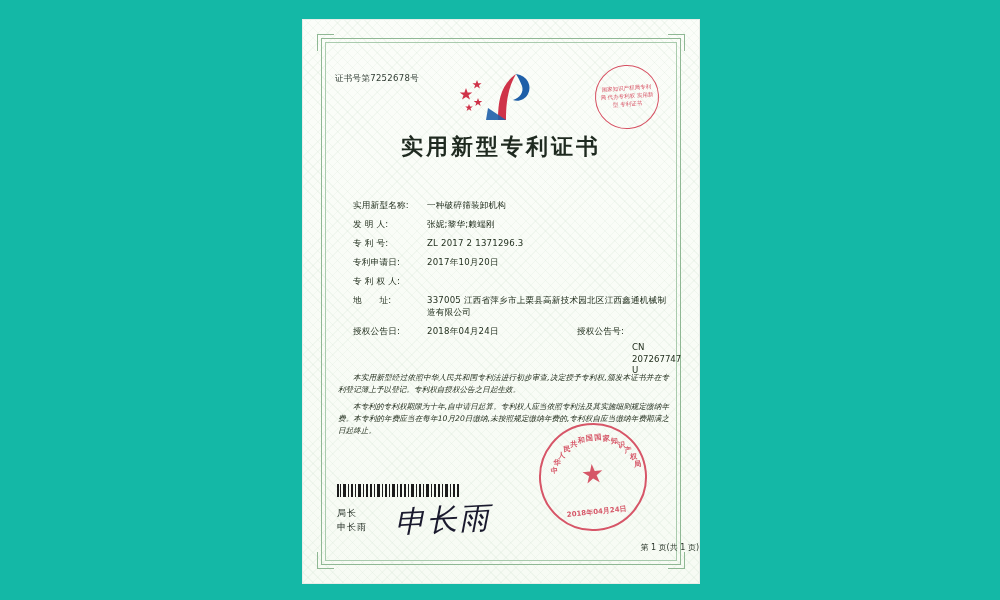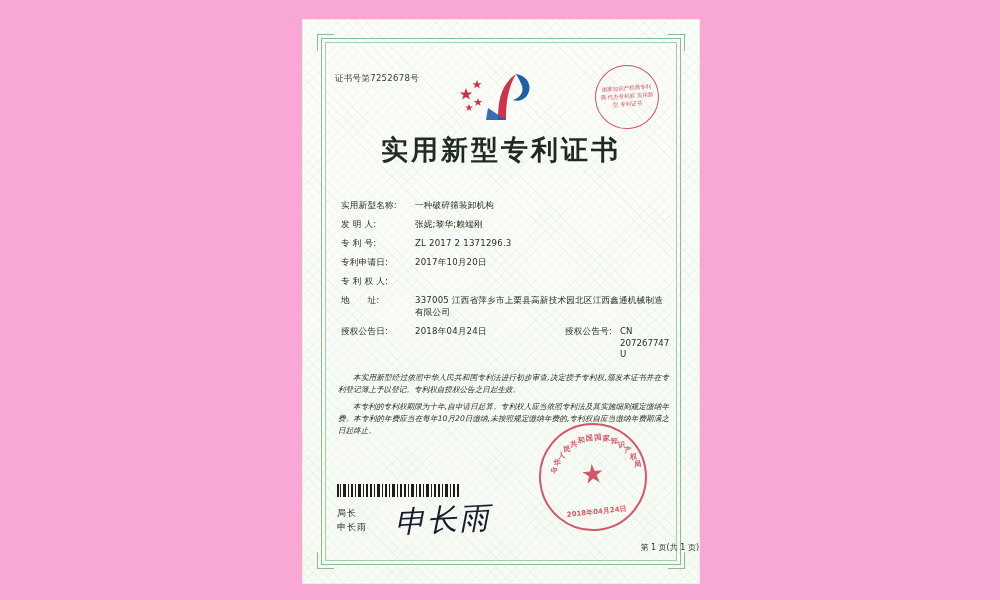--- a/index.html
+++ b/index.html
@@ -7,21 +7,21 @@
     padding: 0;
     width: 1000px;
     height: 600px;
     background: #ffffff;
     font-family: "DejaVu Sans", sans-serif;
   }
   #certificate-page {
     position: relative;
     width: 1000px;
     height: 600px;
-    background: #f9a8d4;
+    background: #14b8a6;
     overflow: hidden;
   }
   
   .sheet {
     position: absolute;
     left: 303px;
     top: 20px;
     width: 396px;
     height: 563px;
     background: #fdfefc;
@@ -99,28 +99,28 @@
   .seal-top .seal-lines { width: 54px; }
 
   .doc-title {
     position: absolute;
     top: 112px;
     left: 0;
     right: 0;
     text-align: center;
     font-family: "DejaVu Serif", serif;
     font-weight: bold;
-    font-size: 27px;
+    font-size: 22px;
     letter-spacing: 3px;
     color: #1f2a20;
   }
 
   .fields {
     position: absolute;
-    left: 38px;
+    left: 50px;
     top: 180px;
     right: 30px;
     font-size: 8.6px;
     color: #23301f;
     line-height: 1.35;
   }
   .field-row {
     display: flex;
     align-items: flex-start;
     margin-bottom: 7.5px;
@@ -133,21 +133,21 @@
   }
   .field-value {
     flex: 1;
     letter-spacing: 0.2px;
   }
   .field-row.two-col .field-value { flex: 0 0 auto; min-width: 150px; }
   .field-label2 {
     flex: 0 0 auto;
     letter-spacing: 0.2px;
   }
-  .field-value2 { flex: 1; margin-left: 8px; }
+  .field-value2 { flex: 1; margin-left: 8px; margin-top: 16px; }
 
   .body-text {
     position: absolute;
     left: 33px;
     right: 30px;
     top: 352px;
     font-size: 7.6px;
     line-height: 1.62;
     color: #24301f;
     text-align: justify;

